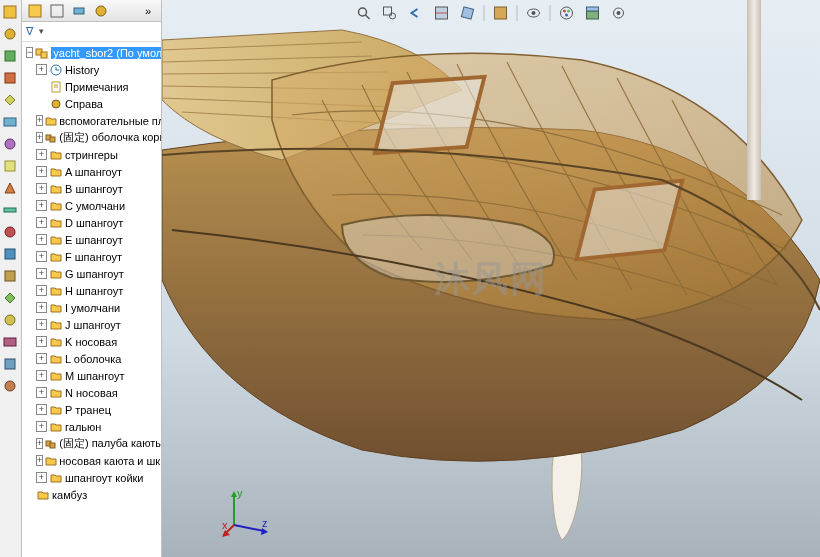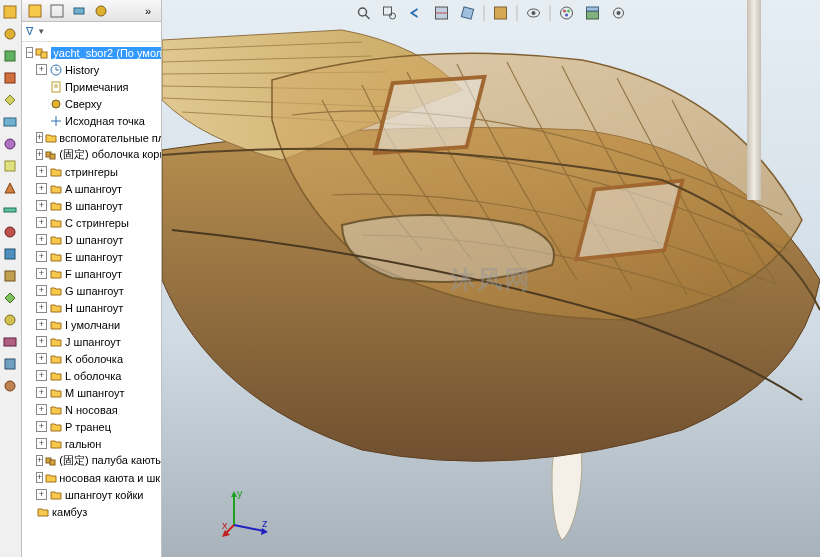--- a/index.html
+++ b/index.html
@@ -17,21 +17,21 @@
   .node .exp.none { border: none; background: transparent; }
   .node .ico { width: 14px; height: 14px; margin-right: 2px; display: flex; align-items: center; justify-content: center; }
   .node .lbl { color: #000; }
   .node.selected .lbl { background: #3399ff; color: #fff; padding: 0 2px; }
   .node.d1 { padding-left: 14px; }
   .viewport { flex: 1; position: relative; background: linear-gradient(#e6eef4 0%, #d0dbe4 60%, #a8b2ba 100%); }
   .view-toolbar { position: absolute; top: 2px; left: 50%; transform: translateX(-50%); height: 22px; display: flex; gap: 6px; align-items: center; z-index: 5; }
   .view-toolbar .tbtn { width: 20px; height: 20px; display: flex; align-items: center; justify-content: center; cursor: pointer; }
   .sep { width: 1px; height: 16px; background: #bbb; }
   .triad { position: absolute; left: 60px; bottom: 20px; width: 50px; height: 50px; z-index: 4; }
-  .watermark { position: absolute; left: 50%; top: 50%; transform: translate(-50%,-50%); font-size: 25px; color: rgba(150,150,150,0.5); font-weight: bold; letter-spacing: 2px; z-index: 3; }
+  .watermark { position: absolute; left: 50%; top: 50%; transform: translate(-50%,-50%); font-size: 36px; color: rgba(150,150,150,0.5); font-weight: bold; letter-spacing: 2px; z-index: 3; }
   .boat { position: absolute; inset: 0; z-index: 2; }
   .mast { position: absolute; left: 585px; top: 0; width: 14px; height: 200px; background: linear-gradient(90deg,#c8c0b4,#f0ece4,#c8c0b4); z-index: 3; }
   .keel { position: absolute; left: 370px; top: 410px; width: 70px; height: 130px; z-index: 1; }
 </style>
 </head>
 <body>
 
 <div class="app">
   <div class="left-toolbar">
     <div class="tbtn">
@@ -187,31 +187,21 @@
           </span>
           <span class="lbl">Примечания</span>
         </div>
         <div class="node d1">
           <span class="exp none"></span>
           <span class="ico">
             <svg width="12" height="12">
               <circle cx="6" cy="6" r="4" fill="#e0b030" stroke="#806020"></circle>
             </svg>
           </span>
-          <span class="lbl">Сверху</span>
-        </div>
-        <div class="node d1">
-          <span class="exp none"></span>
-          <span class="ico">
-            <svg width="12" height="12">
-              <line x1="6" y1="1" x2="6" y2="11" stroke="#3070b0"></line>
-              <line x1="1" y1="6" x2="11" y2="6" stroke="#3070b0"></line>
-            </svg>
-          </span>
-          <span class="lbl">Исходная точка</span>
+          <span class="lbl">Справа</span>
         </div>
         <div class="node d1">
           <span class="exp">+</span>
           <span class="ico">
             <svg width="12" height="12">
               <path d="M1 3 h4 l1 1 h5 v6 h-10 z" fill="#f7c94b" stroke="#a07020"></path>
             </svg>
           </span>
           <span class="lbl">вспомогательные плос</span>
         </div>
@@ -252,21 +242,21 @@
           </span>
           <span class="lbl">B шпангоут</span>
         </div>
         <div class="node d1">
           <span class="exp">+</span>
           <span class="ico">
             <svg width="12" height="12">
               <path d="M1 3 h4 l1 1 h5 v6 h-10 z" fill="#f7c94b" stroke="#a07020"></path>
             </svg>
           </span>
-          <span class="lbl">C стрингеры</span>
+          <span class="lbl">C умолчани</span>
         </div>
         <div class="node d1">
           <span class="exp">+</span>
           <span class="ico">
             <svg width="12" height="12">
               <path d="M1 3 h4 l1 1 h5 v6 h-10 z" fill="#f7c94b" stroke="#a07020"></path>
             </svg>
           </span>
           <span class="lbl">D шпангоут</span>
         </div>
@@ -324,21 +314,21 @@
           </span>
           <span class="lbl">J шпангоут</span>
         </div>
         <div class="node d1">
           <span class="exp">+</span>
           <span class="ico">
             <svg width="12" height="12">
               <path d="M1 3 h4 l1 1 h5 v6 h-10 z" fill="#f7c94b" stroke="#a07020"></path>
             </svg>
           </span>
-          <span class="lbl">K оболочка</span>
+          <span class="lbl">K носовая</span>
         </div>
         <div class="node d1">
           <span class="exp">+</span>
           <span class="ico">
             <svg width="12" height="12">
               <path d="M1 3 h4 l1 1 h5 v6 h-10 z" fill="#f7c94b" stroke="#a07020"></path>
             </svg>
           </span>
           <span class="lbl">L оболочка</span>
         </div>

